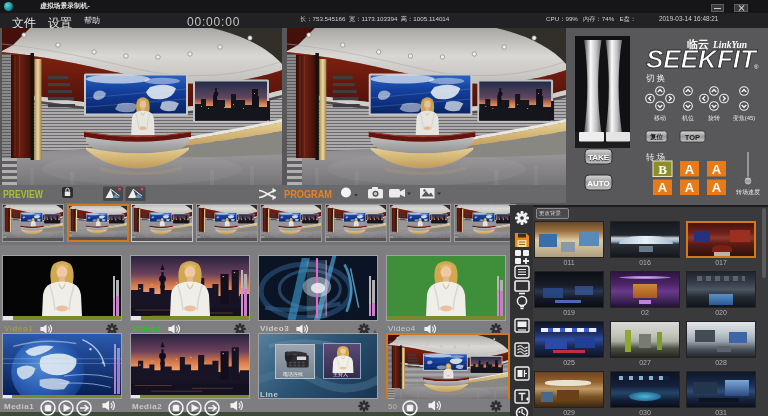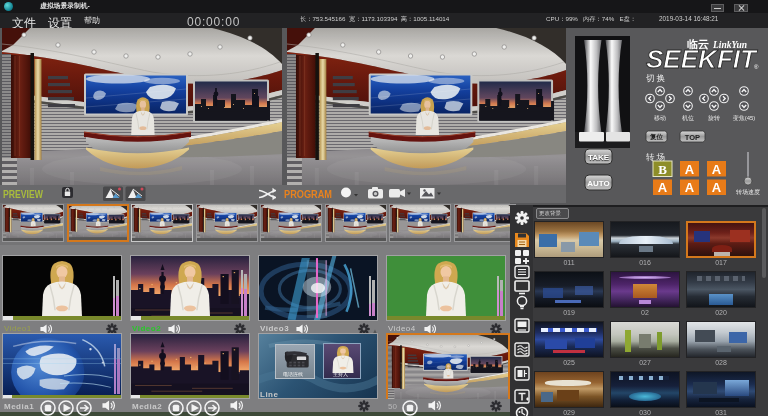--- a/index.html
+++ b/index.html
@@ -463,21 +463,21 @@
 
 <div class="ab" style="left:2px;top:255px;width:120px;height:66px;border:1px solid #a2a2a4;background:#050505">
 <svg class="ab" style="left:36px;top:3px" width="46" height="60" viewBox="0 0 40 62" preserveAspectRatio="none">
       <use href="#anc"></use>
     </svg>
 <div class="ab" style="left:0;bottom:0;width:118px;height:4px;background:#79892c"></div>
 <div class="ab" style="left:0;bottom:0;width:10px;height:4px;background:#e8e8e8"></div>
 <div class="ab" style="right:6px;top:20px;width:2.5px;height:40px;background:linear-gradient(#b8b8b8 55%,#cf8fd0 55%)"></div>
 <div class="ab" style="right:2.5px;top:24px;width:2.5px;height:36px;background:linear-gradient(#b0b0b0 45%,#c77fc8 45%)"></div>
 </div>
-<div class="tx" style="left:4px;top:325px;font-size:8px;font-weight:normal;color:#99a04a;letter-spacing:0.5px">Video1</div>
+<div class="tx" style="left:4px;top:325px;font-size:8px;font-weight:bold;color:#99a04a;letter-spacing:0.5px">Video1</div>
 <svg class="ab" style="left:40px;top:324px" width="13" height="10" viewBox="0 0 15 11">
     <use href="#spk"></use>
   </svg>
 <svg class="ab" style="left:106px;top:323px" width="12" height="12" viewBox="0 0 12 12">
     <use href="#gearS"></use>
   </svg>
 
 <div class="ab" style="left:130px;top:255px;width:120px;height:66px;border:1px solid #a2a2a4;overflow:hidden">
 <svg class="ab" style="left:0;top:0" width="118px" height="64px" viewBox="0 0 116 64" preserveAspectRatio="none">
       <use href="#citym"></use>

